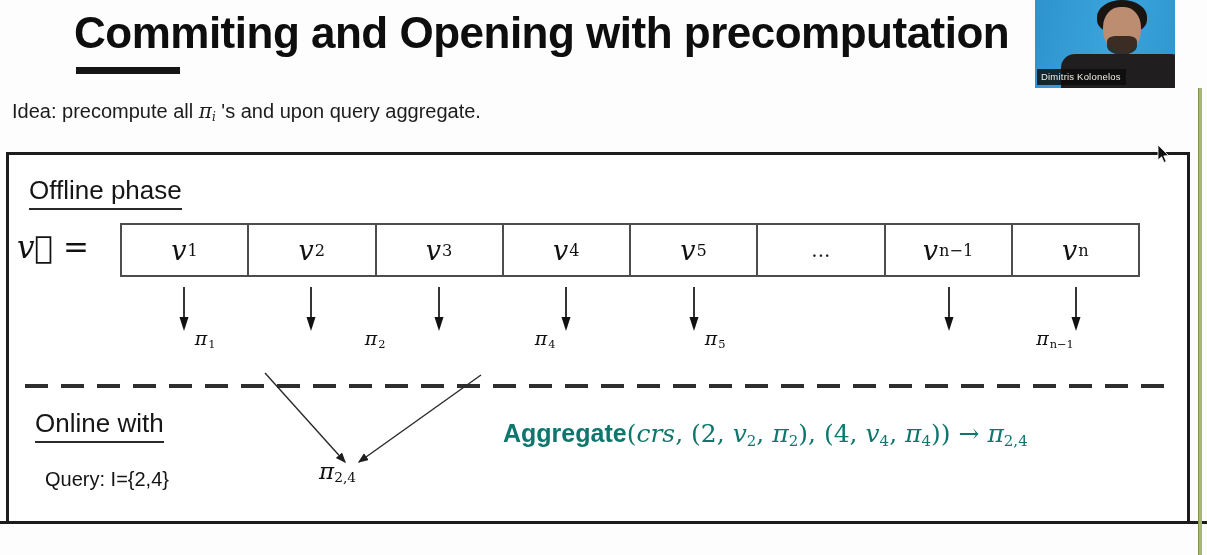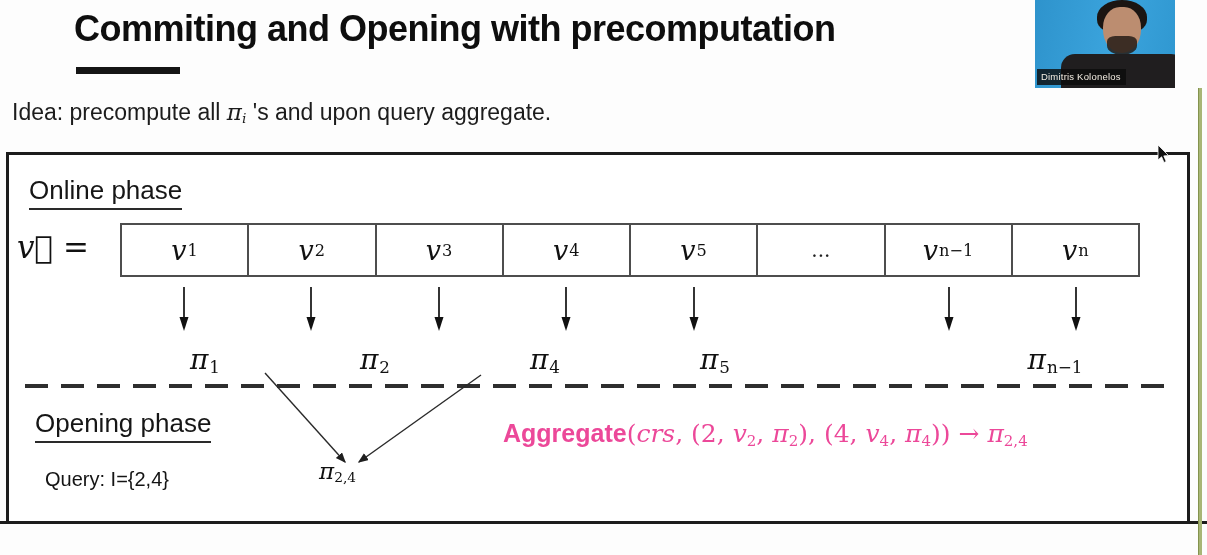--- a/index.html
+++ b/index.html
@@ -1,23 +1,23 @@
 <!DOCTYPE html>
 <html><head>
 <meta charset="utf-8">
 <style>
   * { margin:0; padding:0; box-sizing:border-box; }
   body { font-family:"Liberation Sans", sans-serif; background:#fff; }
   .page { position:relative; width:1207px; height:555px; background:#fdfdfd; overflow:hidden; }
 
-  .title { position:absolute; left:74px; top:8px; font-size:36px; font-weight:700;
+  .title { position:absolute; left:74px; top:8px; font-size:44px; font-weight:700;
            letter-spacing:-0.5px; color:#0e0e0e; }
   .title-underline { position:absolute; left:76px; top:67px; width:104px; height:7px; background:#151515; }
 
-  .idea { position:absolute; left:12px; top:99px; font-size:23px; color:#1c1c1c; white-space:nowrap; }
+  .idea { position:absolute; left:12px; top:99px; font-size:20px; color:#1c1c1c; white-space:nowrap; }
 
   .bottom-line { position:absolute; left:0; top:521px; width:1207px; height:3px; background:#1c1c1c; }
 
   .box { position:absolute; left:6px; top:152px; width:1184px; height:372px;
          border:3px solid #1c1c1c; background:#fff; }
 
   .phase-label { position:absolute; font-size:26px; color:#161616;
                  border-bottom:2.5px solid #2a2a2a; padding-bottom:2px; white-space:nowrap; }
   .offline { left:20px; top:20px; }
   .online  { left:26px; top:253px; }
@@ -32,34 +32,34 @@
                   font-style:italic; font-size:31px; color:#111; }
 
   .vtable { position:absolute; left:111px; top:68px; width:1020px; height:54px;
             display:flex; border:2px solid #4d4d4d; background:#fff; }
   .vcell { flex:1 1 0; display:flex; align-items:center; justify-content:center;
            border-left:2px solid #4d4d4d; font-size:27px; color:#111; }
   .vcell:first-child { border-left:none; }
   .vcell.plain { font-size:20px; color:#222; }
 
   .arrow-row { position:absolute; left:111px; top:131px; width:1020px; height:47px; display:flex; }
-  .pi-row    { position:absolute; left:111px; top:188px; width:1020px; height:40px;
-               display:flex; font-size:28px; color:#111; }
+  .pi-row    { position:absolute; left:111px; top:172px; width:1020px; height:40px;
+               display:flex; font-size:19px; color:#111; }
   .slot { flex:1 1 0; display:flex; align-items:flex-start; justify-content:center; }
 
   .dashed { position:absolute; left:16px; top:229px; width:1148px; height:4px;
             background:repeating-linear-gradient(90deg,#2e2e2e 0 23px,transparent 23px 36px); }
 
   .query { position:absolute; left:36px; top:313px; font-size:20px; color:#141414; white-space:nowrap; }
 
   .agg-pi { position:absolute; left:310px; top:303px; font-size:23px; color:#111; }
 
   .agg-arrows { position:absolute; left:231px; top:210px; }
 
-  .aggregate { position:absolute; left:494px; top:264px; font-size:25px; color:#ec4899; white-space:nowrap; }
+  .aggregate { position:absolute; left:494px; top:264px; font-size:25px; color:#0f766e; white-space:nowrap; }
 
   .tk-sans { font-family:"Liberation Sans", sans-serif; }
   .tk-fn   { font-family:"Liberation Sans", sans-serif; font-weight:600; }
   .tk-i    { font-family:"DejaVu Serif", serif; font-style:italic; }
   .tk-r    { font-family:"DejaVu Serif", serif; }
   .tk-sub  { font-family:"DejaVu Serif", serif; font-size:0.60em; vertical-align:-0.25em; }
   .tk-isub { font-family:"DejaVu Serif", serif; font-style:italic; font-size:0.60em; vertical-align:-0.25em; }
 
   .webcam { position:absolute; left:1035px; top:0; width:140px; height:88px; overflow:hidden;
             background:linear-gradient(100deg,#2e93cc 0%, #3ba4dd 55%, #2f97d0 100%); }
@@ -86,21 +86,21 @@
 
   <div class="title">Commiting and Opening with precomputation</div>
   <div class="title-underline"></div>
 
   <div class="idea"><span class="tk-sans">Idea: precompute all </span><span class="tk-i">π</span><span class="tk-isub">i</span><span class="tk-sans"> 's and upon query aggregate.</span></div>
 
   <div class="bottom-line"></div>
 
   <div class="box">
 
-    <div class="phase-label offline">Online phase</div>
+    <div class="phase-label offline">Offline phase</div>
 
     <div class="vector-label">v⃗ =</div>
 
     <div class="vtable">
         <div class="vcell">
           <span class="mbase">v</span>
           <span class="msub">1</span>
         </div>
         <div class="vcell">
           <span class="mbase">v</span>
@@ -191,21 +191,21 @@
           <span><span class="mbase">π</span><span class="msub">5</span></span>
         </div>
         <div class="slot"></div>
         <div class="slot">
           <span><span class="mbase">π</span><span class="msub it">n−1</span></span>
         </div>
       </div>
 
     <div class="dashed"></div>
 
-    <div class="phase-label online">Opening phase</div>
+    <div class="phase-label online">Online with</div>
 
     <div class="query">Query: I={2,4}</div>
 
     <svg class="agg-arrows" width="270" height="105">
       <defs>
         <marker id="ah" markerWidth="9" markerHeight="8" refX="6.5" refY="3" orient="auto">
           <path d="M0,0 L7.5,3 L0,6 Z" fill="#1f1f1f"></path>
         </marker>
       </defs>
       <line x1="25" y1="8" x2="105" y2="97" stroke="#2a2a2a" stroke-width="1.4" marker-end="url(#ah)"></line>

